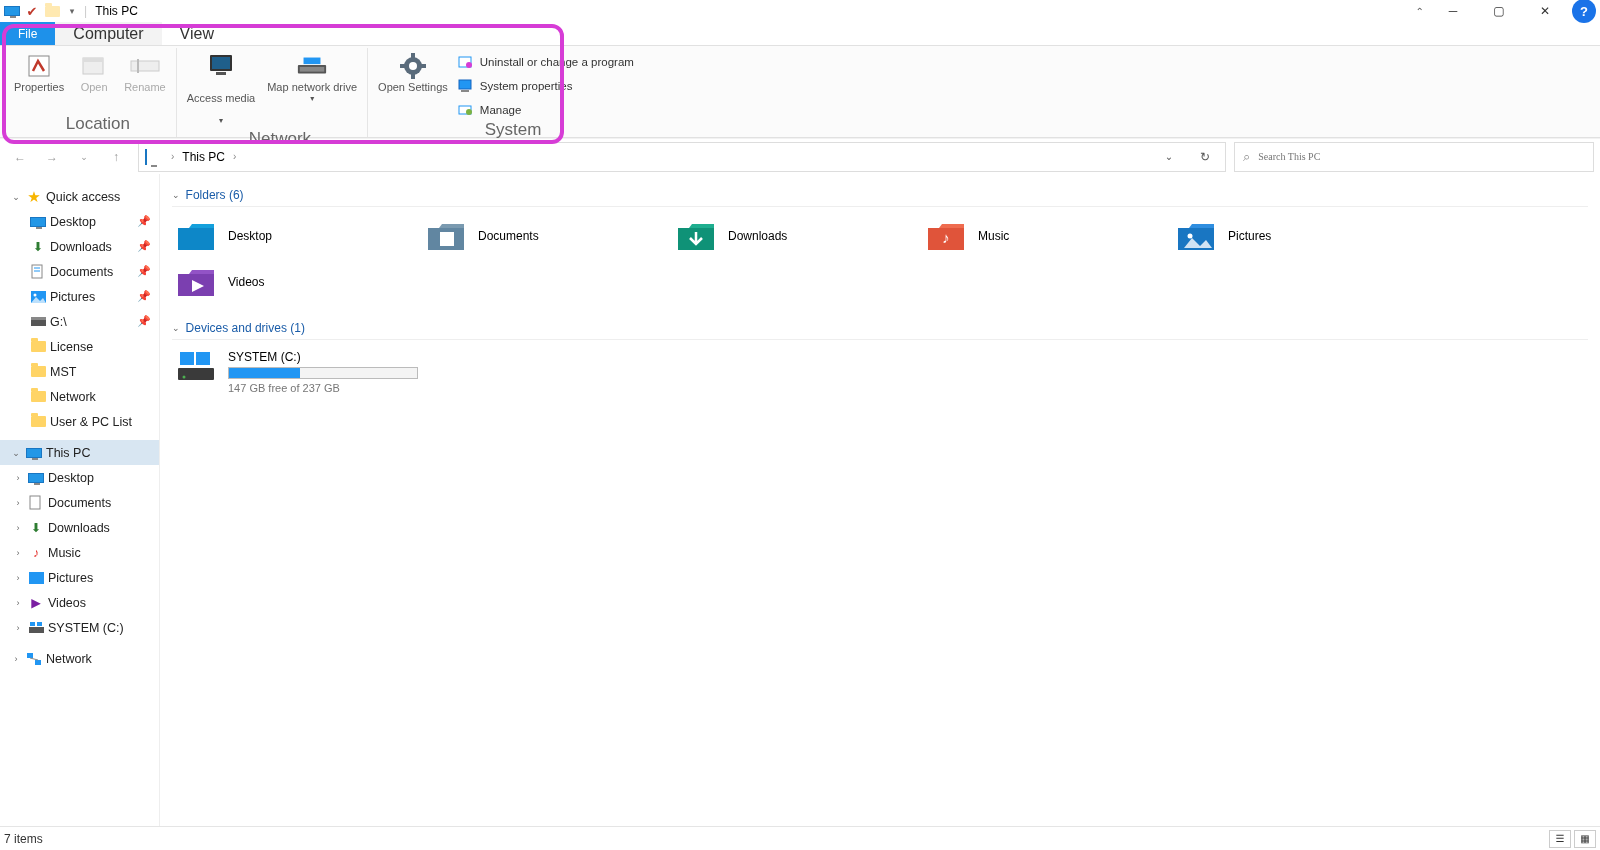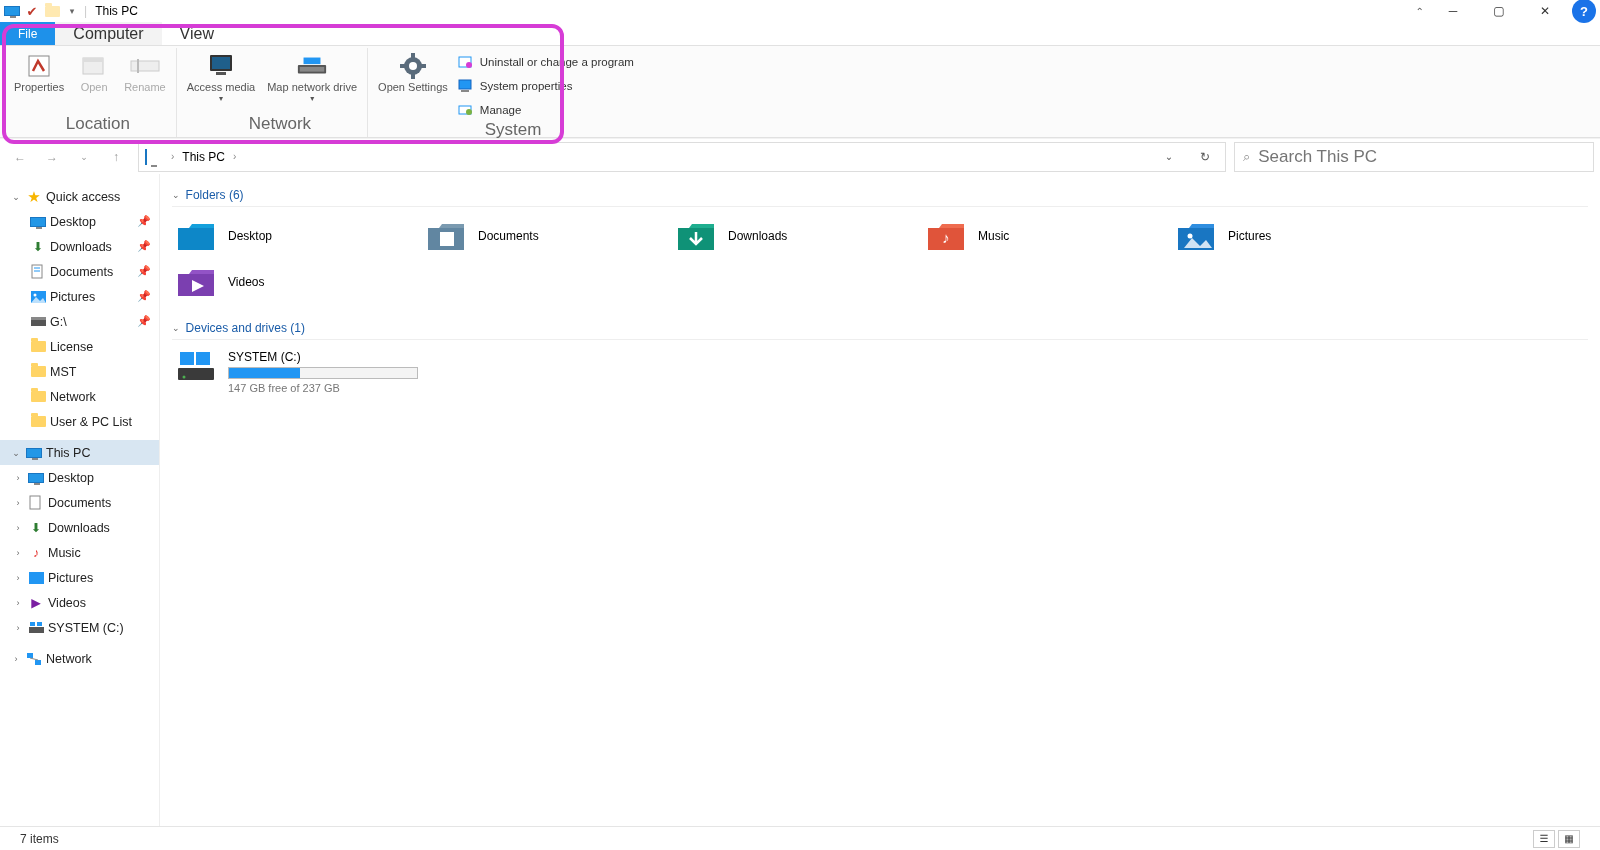--- a/index.html
+++ b/index.html
@@ -37,21 +37,21 @@
 
 
 .navbar { height: 36px; display: flex; align-items: center; padding: 0 6px; gap: 4px; border-top: 1px solid #f2f2f2; }
 .navbtn { width: 28px; height: 28px; display: flex; align-items: center; justify-content: center; color: #999; }
 .addrbox { flex: 1; height: 30px; border: 1px solid #ddd; display: flex; align-items: center; padding: 0 6px; gap: 8px; margin: 0 4px; }
 .addrbox .pcicon { width: 18px; height: 14px; }
 .addrbox .sep { color: #888; font-size: 10px; }
 .addrbox .spacer { flex: 1; }
 .addrbox .endbtn { width: 28px; height: 28px; display: flex; align-items: center; justify-content: center; color: #555; }
 .searchbox { width: 360px; height: 30px; border: 1px solid #ddd; display: flex; align-items: center; padding: 0 8px; gap: 8px; color: #888; }
-.searchbox input { border: none; outline: none; flex: 1; font-size: 17px; }
+.searchbox input { border: none; outline: none; flex: 1; font-size: 10px; font-family: Liberation Serif, serif; }
 
 
 .body { display: flex; height: calc(850px - 22px - 24px - 92px - 36px - 24px); }
 
 
 .navtree { width: 160px; border-right: 1px solid #eee; padding: 10px 0 0 0; overflow: hidden; }
 .treeitem { display: flex; align-items: center; height: 25px; padding-left: 10px; font-size: 12.5px; color: #222; gap: 4px; position: relative; }
 .treeitem.l2 { padding-left: 30px; }
 .treeitem .exp { width: 12px; font-size: 9px; color: #666; text-align: center; }
 .treeitem .ticon { width: 16px; height: 16px; display: flex; align-items: center; justify-content: center; }
@@ -68,21 +68,21 @@
 
 
 .drive-item { display: flex; gap: 12px; align-items: flex-start; padding: 4px; }
 .drive-icon { width: 40px; height: 34px; }
 .drive-info { width: 200px; }
 .drive-bar { width: 190px; height: 12px; border: 1px solid #bbb; background: #f4f4f4; margin: 3px 0; }
 .drive-bar .fill { height: 100%; background: #2196f3; }
 .drive-sub { color: #777; font-size: 11px; }
 
 
-.statusbar { height: 24px; border-top: 1px solid #e5e5e5; display: flex; align-items: center; padding: 0 20px; font-size: 12px; color: #333; }
+.statusbar { height: 24px; border-top: 1px solid #e5e5e5; display: flex; align-items: center; padding: 0 4px; font-size: 12px; color: #333; }
 .statusbar .spacer { flex: 1; }
 .statusbar .viewbtn { width: 22px; height: 18px; border: 1px solid #ccc; margin-left: 3px; display: flex; align-items: center; justify-content: center; font-size: 10px; }
 
 
 .folder-yellow { width: 15px; height: 11px; background: #ffd466; border-radius: 1px; position: relative; }
 .folder-yellow::before { content: ""; position: absolute; top: -3px; left: 0; width: 7px; height: 3px; background: #ffd466; border-radius: 1px 1px 0 0; }
 .monitor-blue { width: 16px; height: 10px; background: #2397e6; border: 1px solid #1976c2; position: relative; }
 .monitor-blue::after { content: ""; position: absolute; left: 5px; bottom: -3px; width: 6px; height: 2px; background: #888; }
 </style>
 </head>
@@ -145,21 +145,21 @@
             </svg>
           </div>
         <span>Rename</span>
       </div>
     </div>
     <div class="glabel">Location</div>
   </div>
 
   <div class="rgroup">
     <div class="btns">
-      <div class="rbtn" style="min-width:50px;">
+      <div class="rbtn" style="min-width:50px;gap:11px;">
         <div class="ric">
             <svg width="30" height="26" viewBox="0 0 30 26">
               <rect x="4" y="2" width="22" height="16" fill="#333" rx="1"></rect>
               <rect x="6" y="4" width="18" height="12" fill="#1f5f8b"></rect>
               <rect x="10" y="19" width="10" height="3" fill="#555"></rect>
             </svg>
           </div>
         <span>Access media</span> 
           <span style="font-size:8px;">▾</span>
       </div>

